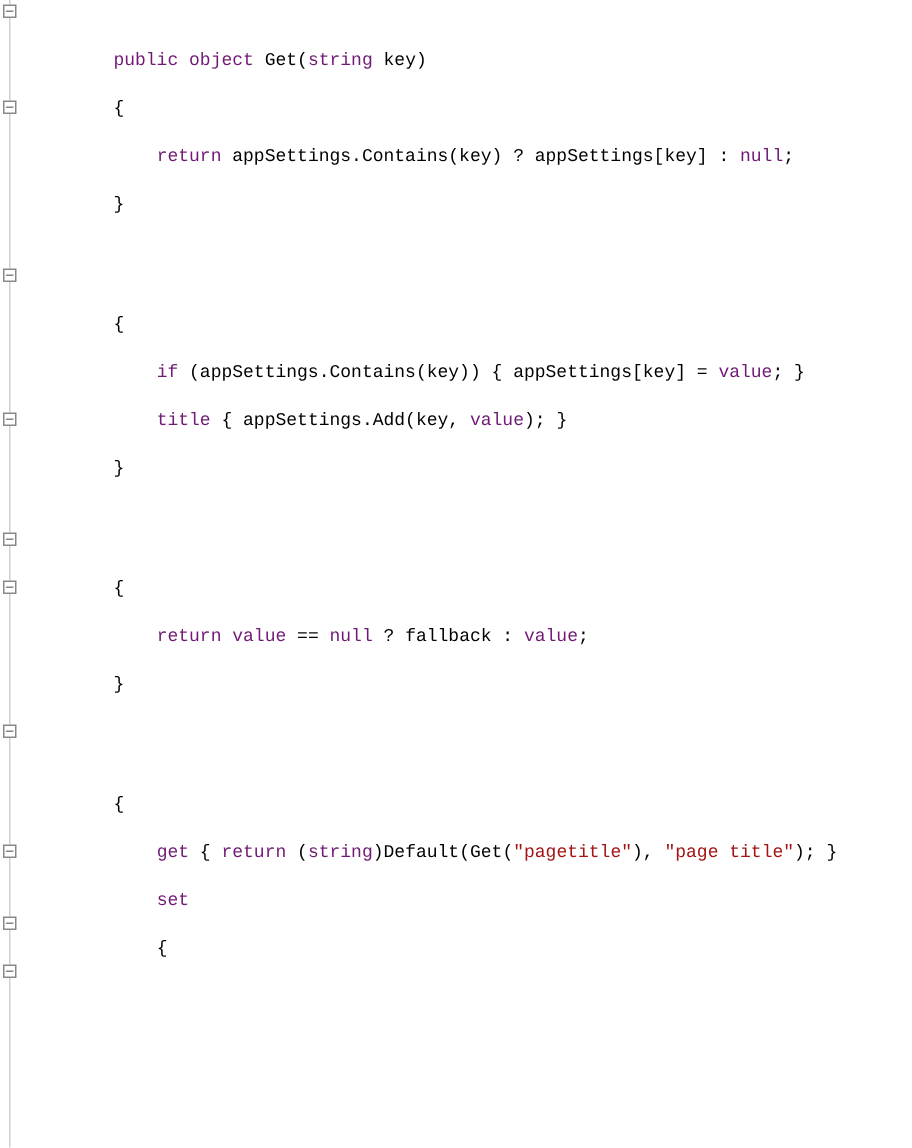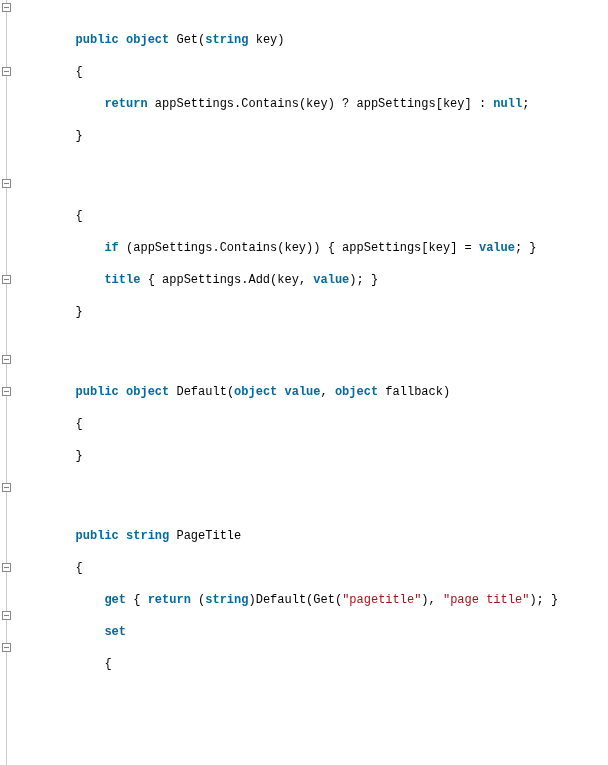--- a/index.html
+++ b/index.html
@@ -43,21 +43,21 @@
     position: absolute;
     left: 6px;
     width: 1px;
     background: #d0d0d0;
   }
   .code {
     flex: 1 1 auto;
     white-space: pre;
     padding-left: 4px;
   }
-  .k { color: #0369a1; font-weight: bold; } 
+  .k { color: #701a75; } 
   .s { color: #a31515; } 
   .line { height: 16px; }
 </style>
 </head>
 <body>
 
 <div class="editor">
   <div class="gutter">
     <div class="outline-line" style="top:0;height:765px;"></div>
     <div class="outline-marker" style="top:3px;"></div>
@@ -79,26 +79,25 @@
 <div class="line">            <span class="k">return</span> <span>appSettings</span><span>.</span><span>Contains</span><span>(</span><span>key</span><span>)</span> <span>?</span> <span>appSettings</span><span>[</span><span>key</span><span>]</span> <span>:</span> <span class="k">null</span><span>;</span></div>
 <div class="line">        <span>}</span></div>
 <div class="line"> </div>
 
 <div class="line">        <span>{</span></div>
 <div class="line">            <span class="k">if</span> <span>(</span><span>appSettings</span><span>.</span><span>Contains</span><span>(</span><span>key</span><span>)</span><span>)</span> <span>{</span> <span>appSettings</span><span>[</span><span>key</span><span>]</span> <span>=</span> <span class="k">value</span><span>;</span> <span>}</span></div>
 <div class="line">            <span class="k">title</span> <span>{</span> <span>appSettings</span><span>.</span><span>Add</span><span>(</span><span>key</span><span>,</span> <span class="k">value</span><span>)</span><span>;</span> <span>}</span></div>
 <div class="line">        <span>}</span></div>
 <div class="line"> </div>
 
-<div class="line">        <span class="k">public</span> <span class="k">object</span> <span>Default</span><span>(</span><span class="k">object</span> <span class="k">value</span><span>,</span> <span class="k">object</span> <span>fallback</span><span>)</span></div>
 <div class="line">        <span>{</span></div>
+<div class="line">            <span class="k">return</span> <span class="k">value</span> <span>==</span> <span class="k">null</span> <span>?</span> <span>fallback</span> <span>:</span> <span class="k">value</span><span>;</span></div>
 <div class="line">        <span>}</span></div>
 <div class="line"> </div>
 
-<div class="line">        <span class="k">public</span> <span class="k">string</span> <span>PageTitle</span></div>
 <div class="line">        <span>{</span></div>
 <div class="line">            <span class="k">get</span> <span>{</span> <span class="k">return</span> <span>(</span><span class="k">string</span><span>)</span><span>Default</span><span>(</span><span>Get</span><span>(</span><span class="s">"pagetitle"</span><span>)</span><span>,</span> <span class="s">"page title"</span><span>)</span><span>;</span> <span>}</span></div>
 <div class="line">            <span class="k">set</span></div>
 <div class="line">            <span>{</span></div>
 
 
 
 
 
 

